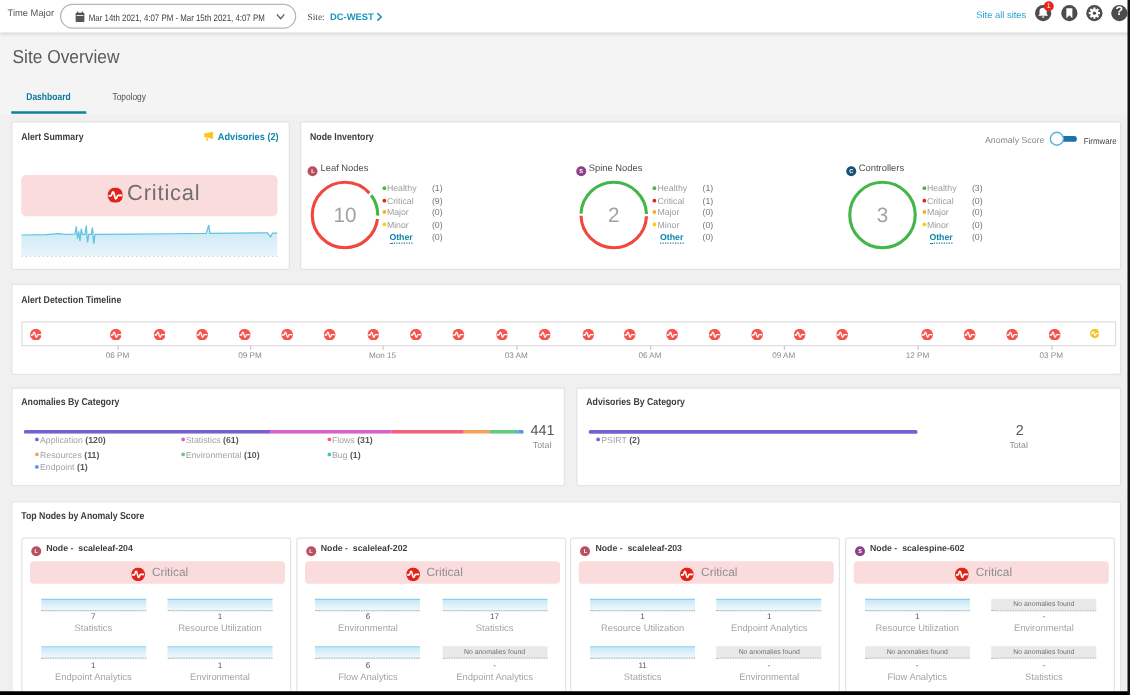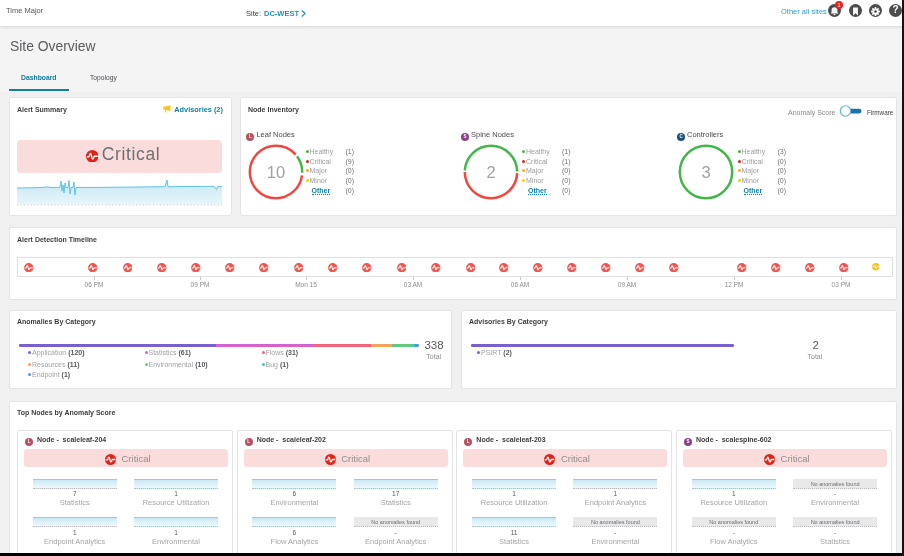--- a/index.html
+++ b/index.html
@@ -6,21 +6,21 @@
 html,body { width:904px; height:556px; overflow:hidden; }
 body { font-family:"Liberation Sans", sans-serif; background:#f0f0f1; position:relative; }
 
 
 #topbar { position:absolute; left:0; top:0; width:904px; height:26px; background:#fff; box-shadow:0 1px 3px rgba(0,0,0,.14); z-index:5; }
 #topbar .lbl { position:absolute; left:6px; top:5.8px; font-size:7.5px; color:#565659; }
 #pill { position:absolute; left:48px; top:3px; width:189px; height:20px; border:1px solid #b4b4b6; border-radius:10px; background:#fff; }
 #pill .cal { position:absolute; left:11px; top:5px; }
 #pill .txt { position:absolute; left:22px; top:6.2px; font-size:7.5px; color:#404043; white-space:nowrap; transform:scaleX(0.84); transform-origin:0 0; }
 #pill .chev { position:absolute; right:8px; top:7px; }
-#sitelbl { position:absolute; left:246px; top:9px; font-size:7.5px; color:#404043; }
+#sitelbl { position:absolute; left:246px; top:9px; font-size:7.5px; color:#404043;font-family:Liberation Serif, serif; }
 #sitelnk { position:absolute; left:264px; top:8.5px; font-size:7.5px; font-weight:bold; color:#1a94bc; }
 #viewall { position:absolute; left:781px; top:7.2px; font-size:7.5px; color:#2aa3cd; }
 .cicn { position:absolute; top:4px; width:13px; height:13px; border-radius:50%; background:#4c4c4f; color:#fff; text-align:center; }
 .badge { position:absolute; right:-2.5px; top:-3.5px; width:8px; height:8px; background:#e8241c; border-radius:50%; color:#fff; font-size:5.5px; line-height:8px; text-align:center; }
 
 
 #hero-title { position:absolute; left:9.5px; top:37px; font-size:15px; color:#5b5b5e; transform:scaleX(0.925); transform-origin:0 0; }
 .tab { position:absolute; top:73px; font-size:8px; }
 #tab1 { left:21px; color:#0d7a97; font-weight:bold; transform:scaleX(0.85); transform-origin:0 0; }
 #tab2 { left:90px; color:#4f4f52; transform:scaleX(0.835); transform-origin:0 0; }
@@ -81,25 +81,37 @@
 .mlbl { position:absolute; top:19.5px; width:100%; text-align:center; font-size:7.5px; color:#a5a5a8; white-space:nowrap; }
 
 #blackbar { position:absolute; left:0; top:553px; width:904px; height:3px; background:#000; z-index:9; }
 </style>
 </head>
 <body>
 <div style="position:absolute;left:0;top:26px;width:904px;height:65.5px;background:#f4f4f5;"></div>
 
 <div id="topbar">
   <span class="lbl">Time Major</span>
+  <div id="pill">
+    <svg class="cal" width="8" height="9" viewBox="0 0 8 9">
+        <rect x="0.5" y="1.2" width="7" height="7.3" rx="0.8" fill="#55555a"></rect>
+        <line x1="2.2" y1="0.2" x2="2.2" y2="2" stroke="#55555a" stroke-width="1.1"></line>
+        <line x1="5.8" y1="0.2" x2="5.8" y2="2" stroke="#55555a" stroke-width="1.1"></line>
+        <line x1="1.3" y1="3.4" x2="6.7" y2="3.4" stroke="#fff" stroke-width="0.7"></line>
+      </svg>
+    <span class="txt">Mar 14th 2021, 4:07 PM - Mar 15th 2021, 4:07 PM</span>
+    <svg class="chev" width="7" height="5" viewBox="0 0 7 5">
+        <path d="M0.5,0.5 L3.5,4 L6.5,0.5" fill="none" stroke="#58585b" stroke-width="1"></path>
+      </svg>
+  </div>
   <span id="sitelbl">Site:</span>
   <span id="sitelnk">DC-WEST <svg width="5" height="7" viewBox="0 0 5 7" style="vertical-align:-1px">
         <path d="M0.8,0.5 L4,3.5 L0.8,6.5" fill="none" stroke="#1a94bc" stroke-width="1.2"></path>
       </svg></span>
-  <span id="viewall">Other all sites</span>
+  <span id="viewall">Site all sites</span>
   <div class="cicn" style="left:827.5px;">
     <svg width="13" height="13" viewBox="0 0 13 13">
         <path d="M6.5,2.2 a2.9,2.9 0 0 1 2.9,2.9 v2.1 l1,1.3 h-7.8 l1,-1.3 v-2.1 a2.9,2.9 0 0 1 2.9,-2.9 z" fill="#fff"></path>
         <path d="M5.4,9.1 a1.1,1.1 0 0 0 2.2,0 z" fill="#fff"></path>
       </svg>
     <div class="badge">1</div>
   </div>
   <div class="cicn" style="left:848.5px;">
     <svg width="13" height="13" viewBox="0 0 13 13">
         <path d="M4.1,2.6 h4.8 v7.9 l-2.4,-2.3 l-2.4,2.3 z" fill="#fff"></path>
@@ -339,21 +351,21 @@
   <span class="ctitle">Anomalies By Category</span>
   <div style="position:absolute;left:9.3px;top:33.7px;width:400px;height:2.6px;border-radius:1.3px;overflow:hidden;">
     <div class="seg" style="left:0;width:197.6px;background:#7a5fd0;"></div>
     <div class="seg" style="left:197.6px;width:96.3px;background:#d463cf;"></div>
     <div class="seg" style="left:293.9px;width:58.3px;background:#f0637a;"></div>
     <div class="seg" style="left:352.2px;width:20.8px;background:#f2a45c;"></div>
     <div class="seg" style="left:373px;width:20.4px;background:#63c97e;"></div>
     <div class="seg" style="left:393.4px;width:3.3px;background:#46c3c3;"></div>
     <div class="seg" style="left:396.7px;width:3.3px;background:#5a8ff0;"></div>
   </div>
-  <div class="bigtotal" style="left:414.9px;top:28.6px;">338</div>
+  <div class="bigtotal" style="left:414.9px;top:28.6px;">441</div>
   <div class="totallbl" style="left:416.8px;top:42.3px;">Total</div>
   <div class="alegrow" style="left:18.5px;top:38.9px;"><span class="dot" style="background:#7a5fd0"></span>Application <b>(120)</b></div>
   <div class="alegrow" style="left:18.5px;top:50.3px;"><span class="dot" style="background:#f2a45c"></span>Resources <b>(11)</b></div>
   <div class="alegrow" style="left:18.5px;top:60.6px;"><span class="dot" style="background:#5a8ff0"></span>Endpoint <b>(1)</b></div>
   <div class="alegrow" style="left:135px;top:38.9px;"><span class="dot" style="background:#d463cf"></span>Statistics <b>(61)</b></div>
   <div class="alegrow" style="left:135px;top:50.3px;"><span class="dot" style="background:#63c97e"></span>Environmental <b>(10)</b></div>
   <div class="alegrow" style="left:252px;top:38.9px;"><span class="dot" style="background:#f0637a"></span>Flows <b>(31)</b></div>
   <div class="alegrow" style="left:252px;top:50.3px;"><span class="dot" style="background:#46c3c3"></span>Bug <b>(1)</b></div>
 </div>
 

